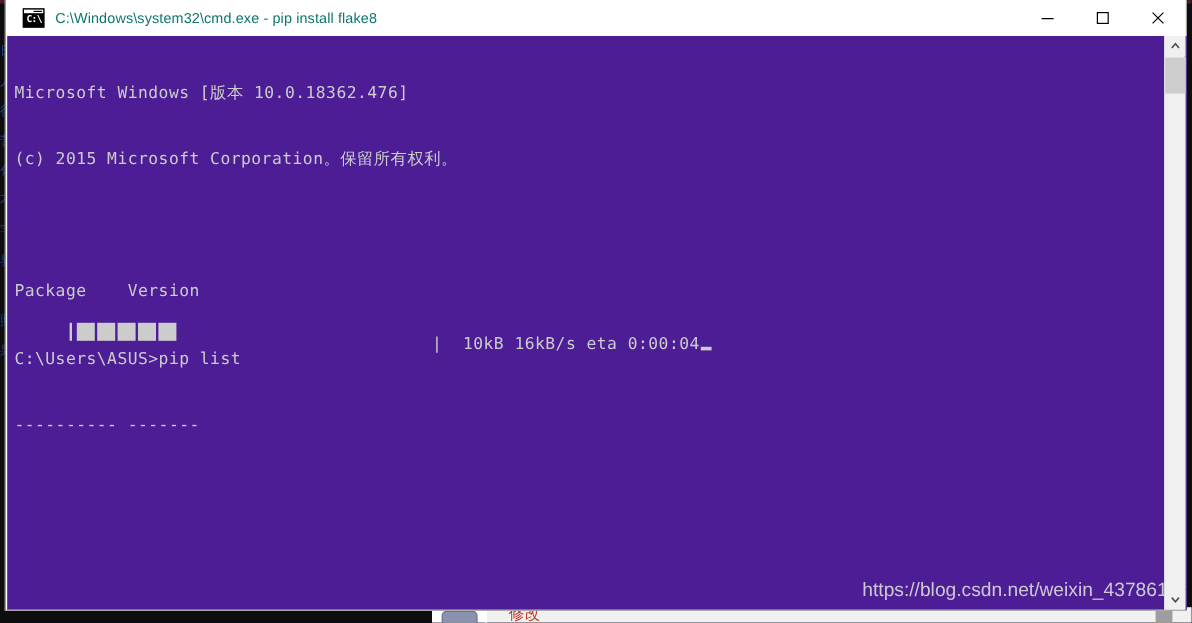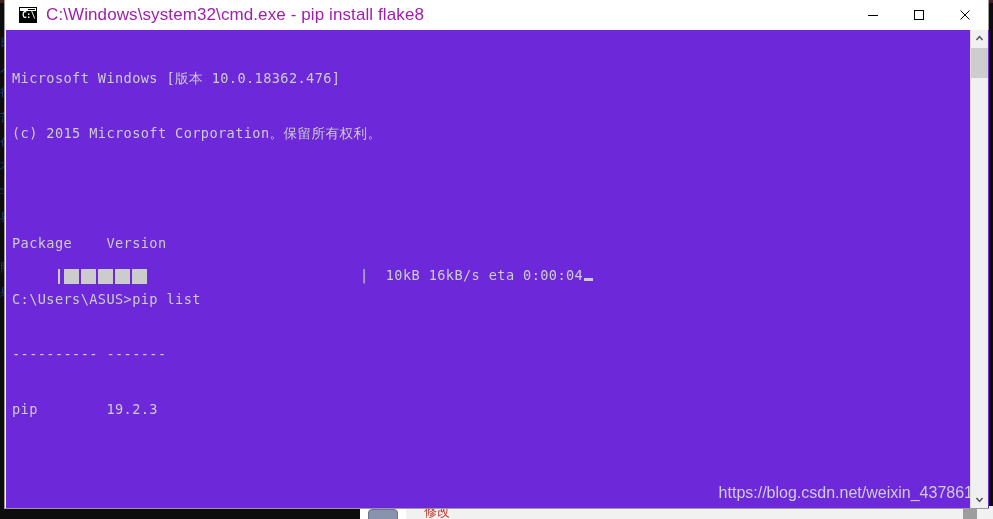--- a/index.html
+++ b/index.html
@@ -142,22 +142,22 @@
     left: 2px;
     top: 3px;
     font-family: "DejaVu Sans Mono", monospace;
     font-size: 8px;
     line-height: 10px;
     color: #ffffff;
     font-weight: bold;
     letter-spacing: -0.5px;
   }
   #title-text {
-    font-size: 17px;
-    color: #a21caf;
+    font-size: 12px;
+    color: #0f766e;
     white-space: nowrap;
     letter-spacing: 0.1px;
   }
   .winbtns {
     position: absolute;
     right: 0;
     top: 0;
     height: 30px;
     display: flex;
   }
@@ -174,21 +174,21 @@
   }
   .winbtn svg { display: block; }
 
   
   #terminal-area {
     position: absolute;
     left: 1px;
     top: 30px;
     width: 983px;
     height: 478px;
-    background: #6d28d9;
+    background: #4c1d95;
     box-sizing: border-box;
   }
   #terminal-text {
     position: absolute;
     left: 6px;
     top: 2px;
     width: 960px;
     font-family: "DejaVu Sans Mono", monospace;
     font-size: 13.6px;
     line-height: 18.4px;
@@ -226,21 +226,21 @@
   }
   .pb-block {
     width: 15px;
     height: 15px;
     background: #cccccc;
     margin-right: 2px;
   }
   #progress-right {
     position: absolute;
     left: 348px;
-    top: 0px;
+    top: 12px;
     white-space: pre;
     text-align: center;
   }
   #cursor-block {
     display: inline-block;
     width: 9px;
     height: 3px;
     background: #cccccc;
     vertical-align: -1px;
     margin-left: 1px;
@@ -354,21 +354,20 @@
 
   <div id="terminal-area">
 
     <div id="terminal-text">
       <div class="tline">Microsoft Windows [版本 10.0.18362.476]</div>
       <div class="tline">(c) 2015 Microsoft Corporation。保留所有权利。</div>
       <div class="tline"></div>
       <div class="tline">Package    Version</div>
       <div class="tline">C:\Users\ASUS&gt;pip list</div>
       <div class="tline">---------- -------</div>
-      <div class="tline">pip        19.2.3</div>
       <div class="tline"></div>
       
       
       
       
     </div>
 
     <div id="progress-row">
       <div id="progress-bar-left">
         <div class="pb-pipe"></div>

